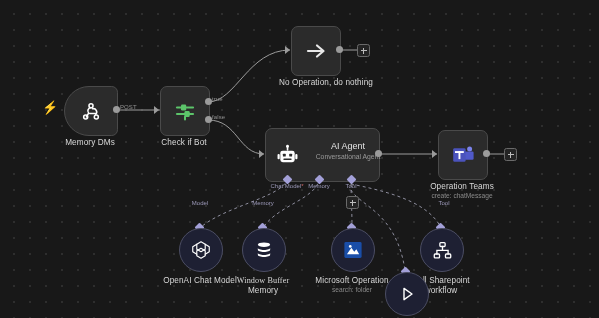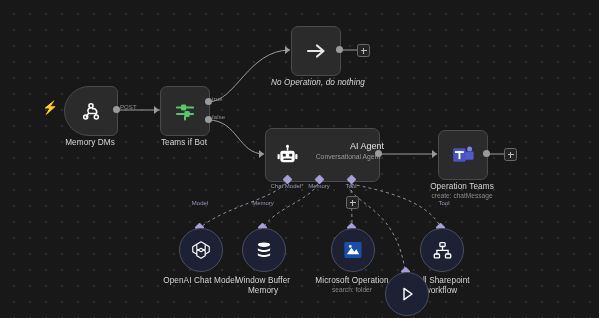--- a/index.html
+++ b/index.html
@@ -145,21 +145,20 @@
     color: #ff6d3d;
     font-size: 13px;
     line-height: 13px;
   }
 
   
   .agent-title {
     color: #e4e4e4;
     font-size: 9px;
     line-height: 11px;
-    text-align: right;
   }
   .agent-sub {
     color: #9a9a9a;
     font-size: 6.8px;
     line-height: 9px;
   }
   .agent-text {
     position: absolute;
     left: 46px;
     top: 12px;
@@ -234,36 +233,36 @@
           <rect x="8" y="5.6" width="5.2" height="5.8" rx="1.2" fill="#5cc46a" stroke="none"></rect>
           <rect x="11.5" y="12.1" width="5.2" height="5.8" rx="1.2" fill="#5cc46a" stroke="none"></rect>
           <path d="M12 17.5v3.1" stroke-width="2"></path>
         </svg>
       </span>
     </div>
     <div class="port" style="left:205px; top:98px;"></div>
     <div class="edgelabel" style="left:212px; top:96px;">true</div>
     <div class="port" style="left:205px; top:116px;"></div>
     <div class="edgelabel" style="left:212px; top:114px;">false</div>
-    <div class="nlabel" style="left:138px; top:138px; width:92px;">Teams if Bot</div>
+    <div class="nlabel" style="left:138px; top:138px; width:92px;">Check if Bot</div>
   </div>
 
   <div class="node">
     <div class="inarrow" style="left:285px; top:46px;"></div>
     <div class="nbox" style="left:291px; top:26px; width:48px; height:48px;">
       <span class="icon-holder">
         <svg width="24" height="24" viewBox="0 0 24 24" fill="none" stroke="#e8e8e8" stroke-width="2.2" stroke-linecap="round" stroke-linejoin="round">
           <path d="M4 12h15"></path>
           <path d="M13 6.5 19.5 12 13 17.5"></path>
         </svg>
       </span>
     </div>
     <div class="port" style="left:336px; top:46px;"></div>
     <div class="plusbtn" style="left:357px; top:44px;"></div>
-    <div class="nlabel" style="left:256px; top:78px; width:124px;font-style:italic;">No Operation, do nothing</div>
+    <div class="nlabel" style="left:264px; top:78px; width:124px;">No Operation, do nothing</div>
   </div>
 
   <div class="node">
     <div class="inarrow" style="left:259px; top:150px;"></div>
     <div class="nbox wide" style="left:265px; top:128px; width:113px; height:52px;">
       <span class="icon-holder" style="left:9px; top:14px; width:24px; height:24px;">
         <svg width="23" height="23" viewBox="0 0 24 24" fill="#ffffff">
           <rect x="4.5" y="7" width="15" height="12" rx="2.6"></rect>
           <rect x="11.2" y="2.6" width="1.7" height="4.4" rx="0.8"></rect>
           <circle cx="12" cy="2.3" r="1.5"></circle>
@@ -333,21 +332,21 @@
     <div class="diamond" style="left:259px; top:224px;"></div>
     <div class="cnode" style="left:242px; top:228px;">
       <span class="icon-holder">
         <svg width="20" height="20" viewBox="0 0 24 24" fill="#ffffff">
           <ellipse cx="12" cy="5.6" rx="7.4" ry="2.7"></ellipse>
           <path d="M4.6 9.2c0 1.5 3.3 2.7 7.4 2.7s7.4-1.2 7.4-2.7v2.6c0 1.5-3.3 2.7-7.4 2.7s-7.4-1.2-7.4-2.7z"></path>
           <path d="M4.6 15.2c0 1.5 3.3 2.7 7.4 2.7s7.4-1.2 7.4-2.7v2.6c0 1.5-3.3 2.7-7.4 2.7s-7.4-1.2-7.4-2.7z"></path>
         </svg>
       </span>
     </div>
-    <div class="nlabel" style="left:215px; top:276px; width:96px;">Window Buffer</div>
+    <div class="nlabel" style="left:215px; top:276px; width:96px;font-family:Liberation Serif, serif;">Window Buffer</div>
     <div class="nlabel" style="left:215px; top:286px; width:96px;">Memory</div>
   </div>
 
   <div class="node">
     <div class="diamond" style="left:348px; top:224px;"></div>
     <div class="cnode" style="left:331px; top:228px;">
       <span class="icon-holder">
         <svg width="22" height="22" viewBox="0 0 24 24">
           <rect x="2.6" y="3.4" width="18.8" height="17.2" rx="1.6" fill="#1a4ea8"></rect>
           <path d="M5.4 16.6 10.2 9.6l3.2 4.3 2.3-2.6 3 5.3z" fill="#ffffff"></path>

